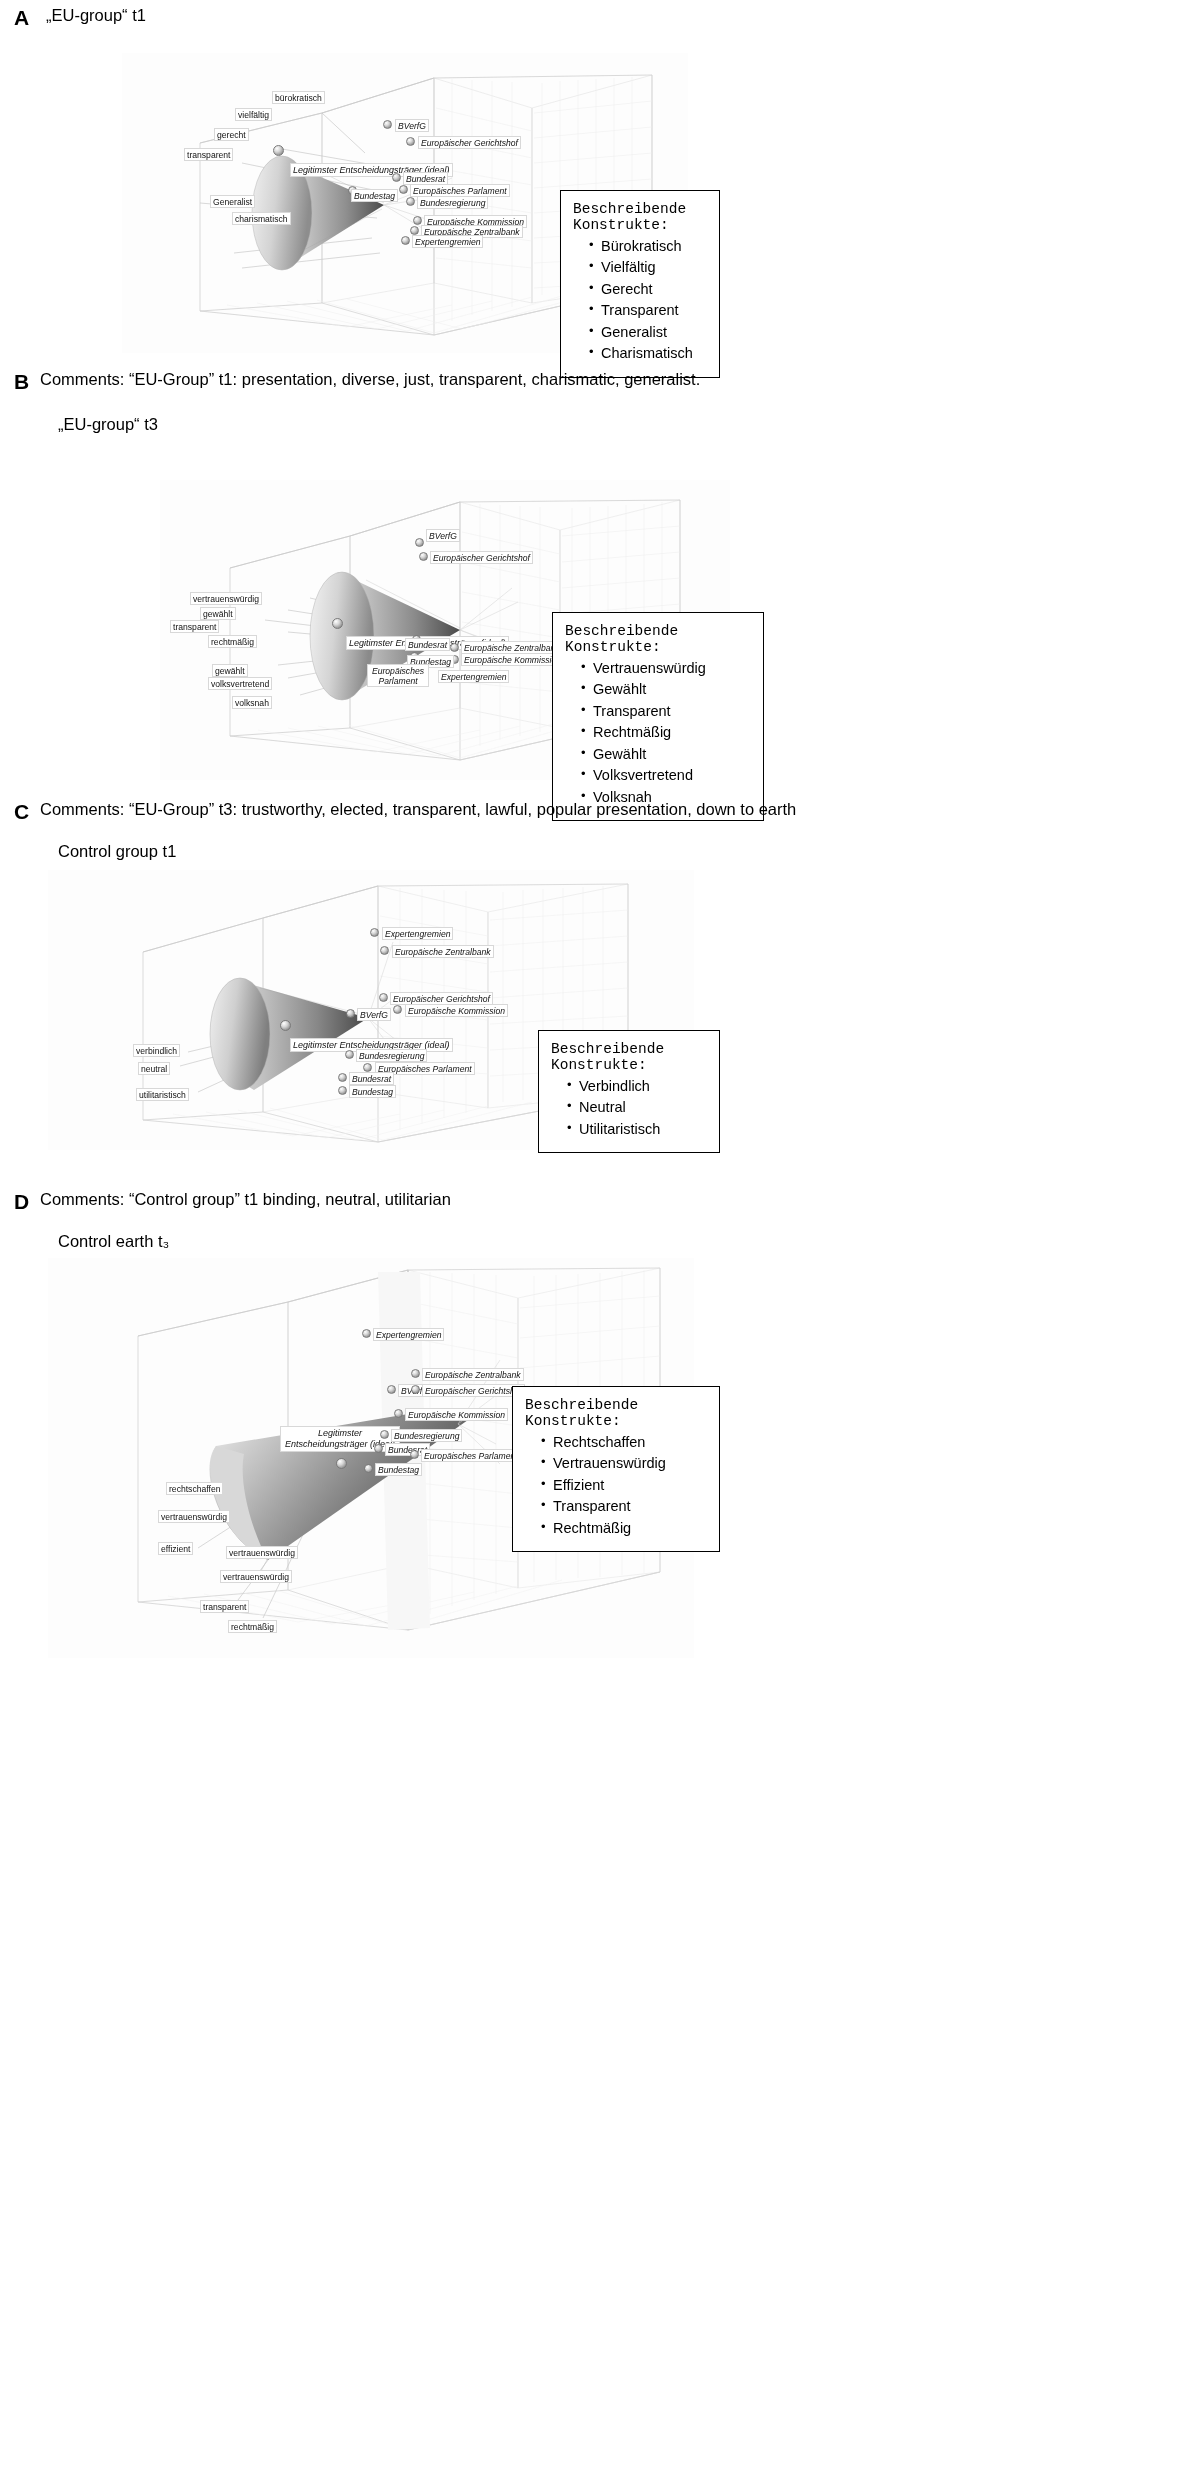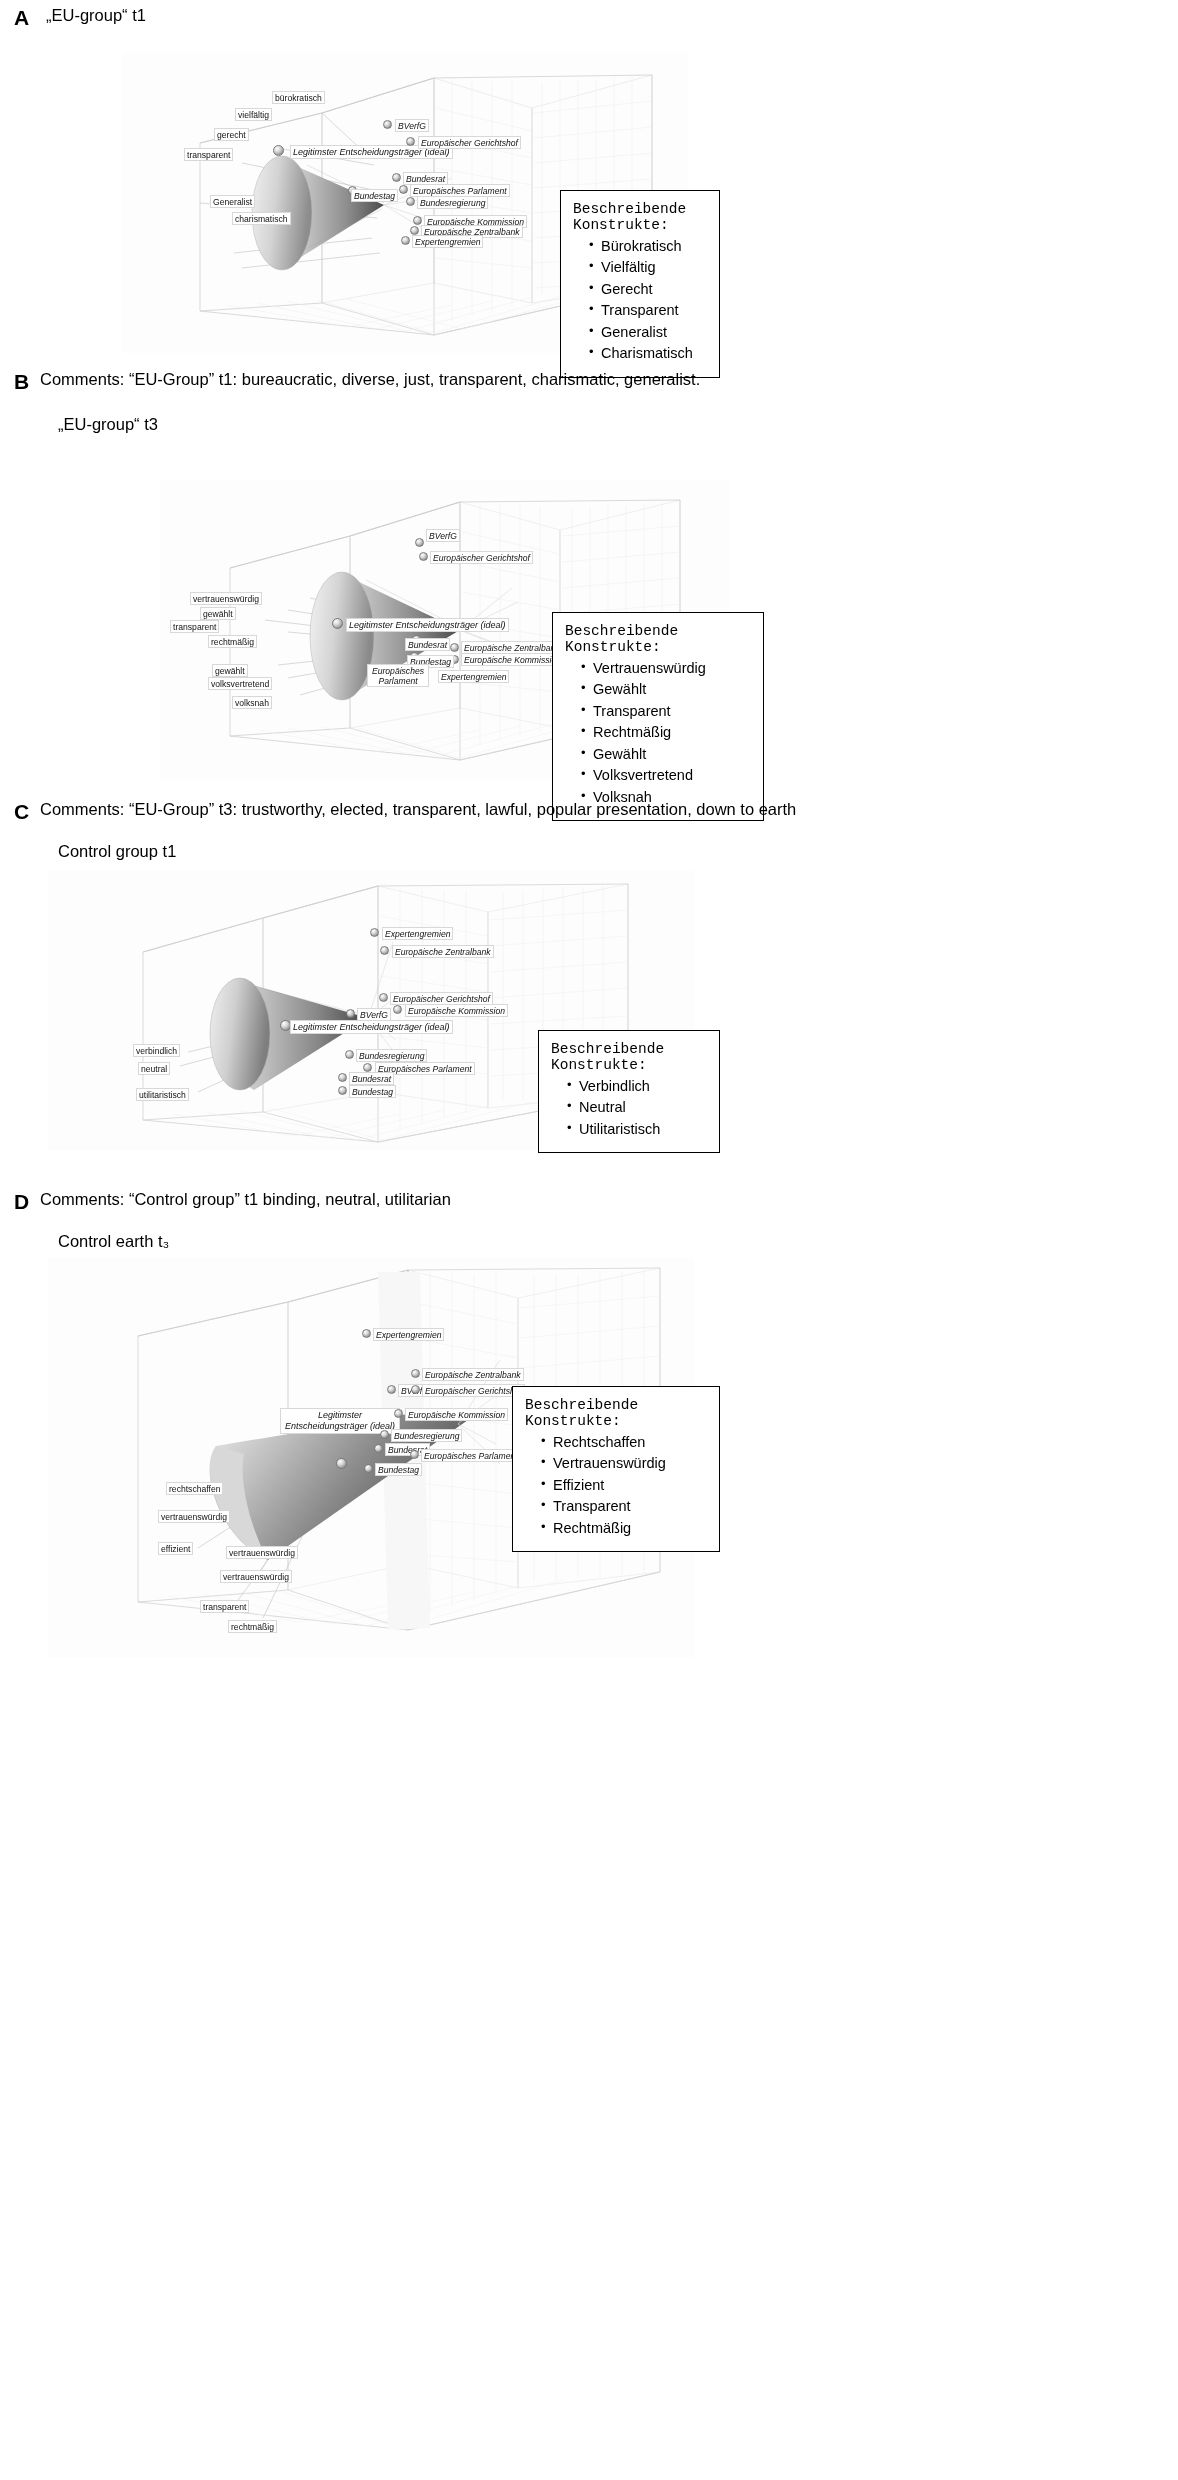--- a/index.html
+++ b/index.html
@@ -50,21 +50,21 @@
     background:#ffffff;
     border:0.6px solid #d8d8d8;
     font-size:8.6px;
     line-height:1.18;
     padding:0.5px 2px;
     white-space:nowrap;
     font-family:"Liberation Sans", sans-serif;
     color:#111;
   }
   .lab.ital{ font-style:italic; }
-  .lab.ideal{ font-style:italic; font-size:9px; }
+  .lab.ideal{ font-style:italic; font-size:9px;margin-top:18px; }
   .lab.ctr{ text-align:center; white-space:normal; }
 
   
   .sph{
     position:absolute;
     width:9px;height:9px;border-radius:50%;
     background:radial-gradient(circle at 33% 28%, #ffffff 0%, #d6d6d6 38%, #9d9d9d 72%, #6d6d6d 100%);
     border:0.5px solid #7a7a7a;
   }
   .sph.big{ width:11px;height:11px; }
@@ -239,21 +239,21 @@
       <li>Gerecht</li>
       <li>Transparent</li>
       <li>Generalist</li>
       <li>Charismatisch</li>
     </ul>
   </div>
 </div>
 
 <div class="panel" style="top:360px;height:440px;">
   <div class="panel-letter" style="left:14px;top:10px;">B</div>
-  <div class="comment-line" style="left:40px;top:10px;">Comments: “EU-Group” t1: bureaucratic, diverse, just, transparent, charismatic, generalist.</div>
+  <div class="comment-line" style="left:40px;top:10px;">Comments: “EU-Group” t1: presentation, diverse, just, transparent, charismatic, generalist.</div>
   <div class="panel-title" style="left:58px;top:55px;">„EU-group“ t3</div>
 </div>
 
 <div class="panel" style="top:480px;height:310px;">
   <div class="plot" style="left:160px;top:0px;width:570px;height:300px;">
     <svg width="570" height="300" viewBox="0 0 570 300">
       <g fill="none">
         <g stroke="#e5e5e5" stroke-width="0.6">
           <path d="M300 22 L400 50 L400 248 L300 228 Z"></path>
           <path d="M400 50 L520 20 L520 230 L400 248 Z"></path>

